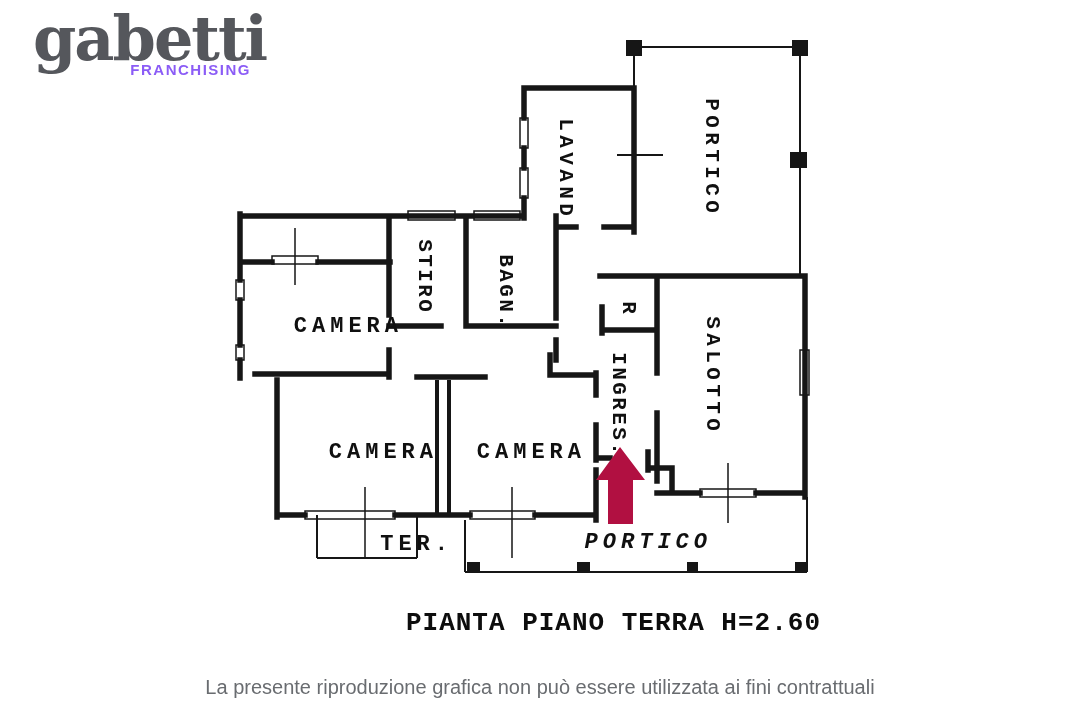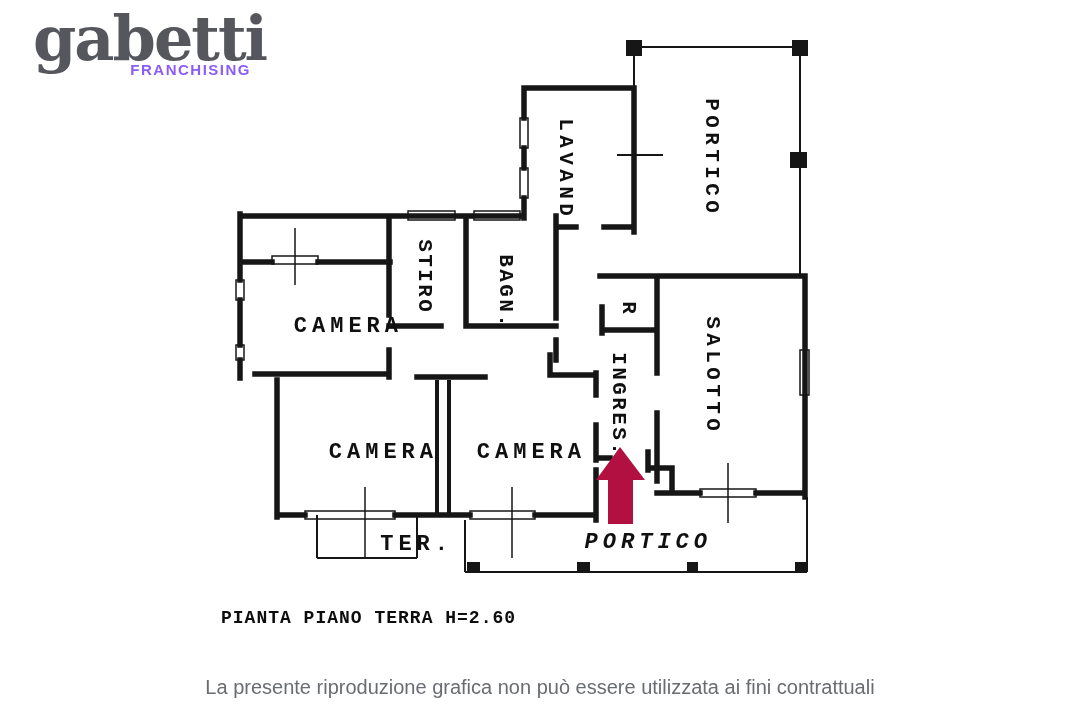--- a/index.html
+++ b/index.html
@@ -14,22 +14,22 @@
   
   .plan-svg{position:absolute;left:0;top:0;width:1080px;height:720px;}
   
   .hlabel{position:absolute;font-family:"Liberation Mono",monospace;font-weight:bold;
           font-size:22px;color:#101010;letter-spacing:5px;text-align:right;white-space:nowrap;}
   .vlabel{position:absolute;display:flex;flex-direction:column;align-items:center;width:26px;}
   .vlabel .vch{display:block;transform:rotate(90deg);font-family:"Liberation Mono",monospace;
                font-weight:bold;font-size:21px;color:#101010;line-height:17px;height:17px;
                width:26px;text-align:center;}
   .vlabel.tight .vch{line-height:15px;height:15px;}
-  .caption{position:absolute;left:221px;top:608px;width:600px;text-align:left;
-           font-family:"Liberation Mono",monospace;font-weight:bold;font-size:18px;
+  .caption{position:absolute;left:221px;top:608px;width:600px;text-align:right;
+           font-family:"Liberation Mono",monospace;font-weight:bold;font-size:26px;
            color:#0d0d0d;letter-spacing:1px;white-space:nowrap;}
   .disclaimer{position:absolute;left:0;top:676px;width:1080px;text-align:center;
               font-family:"Liberation Sans",sans-serif;font-size:20px;color:#696c70;}
 </style>
 </head>
 <body>
 
 <div class="stage">
 
   <div class="logo">

